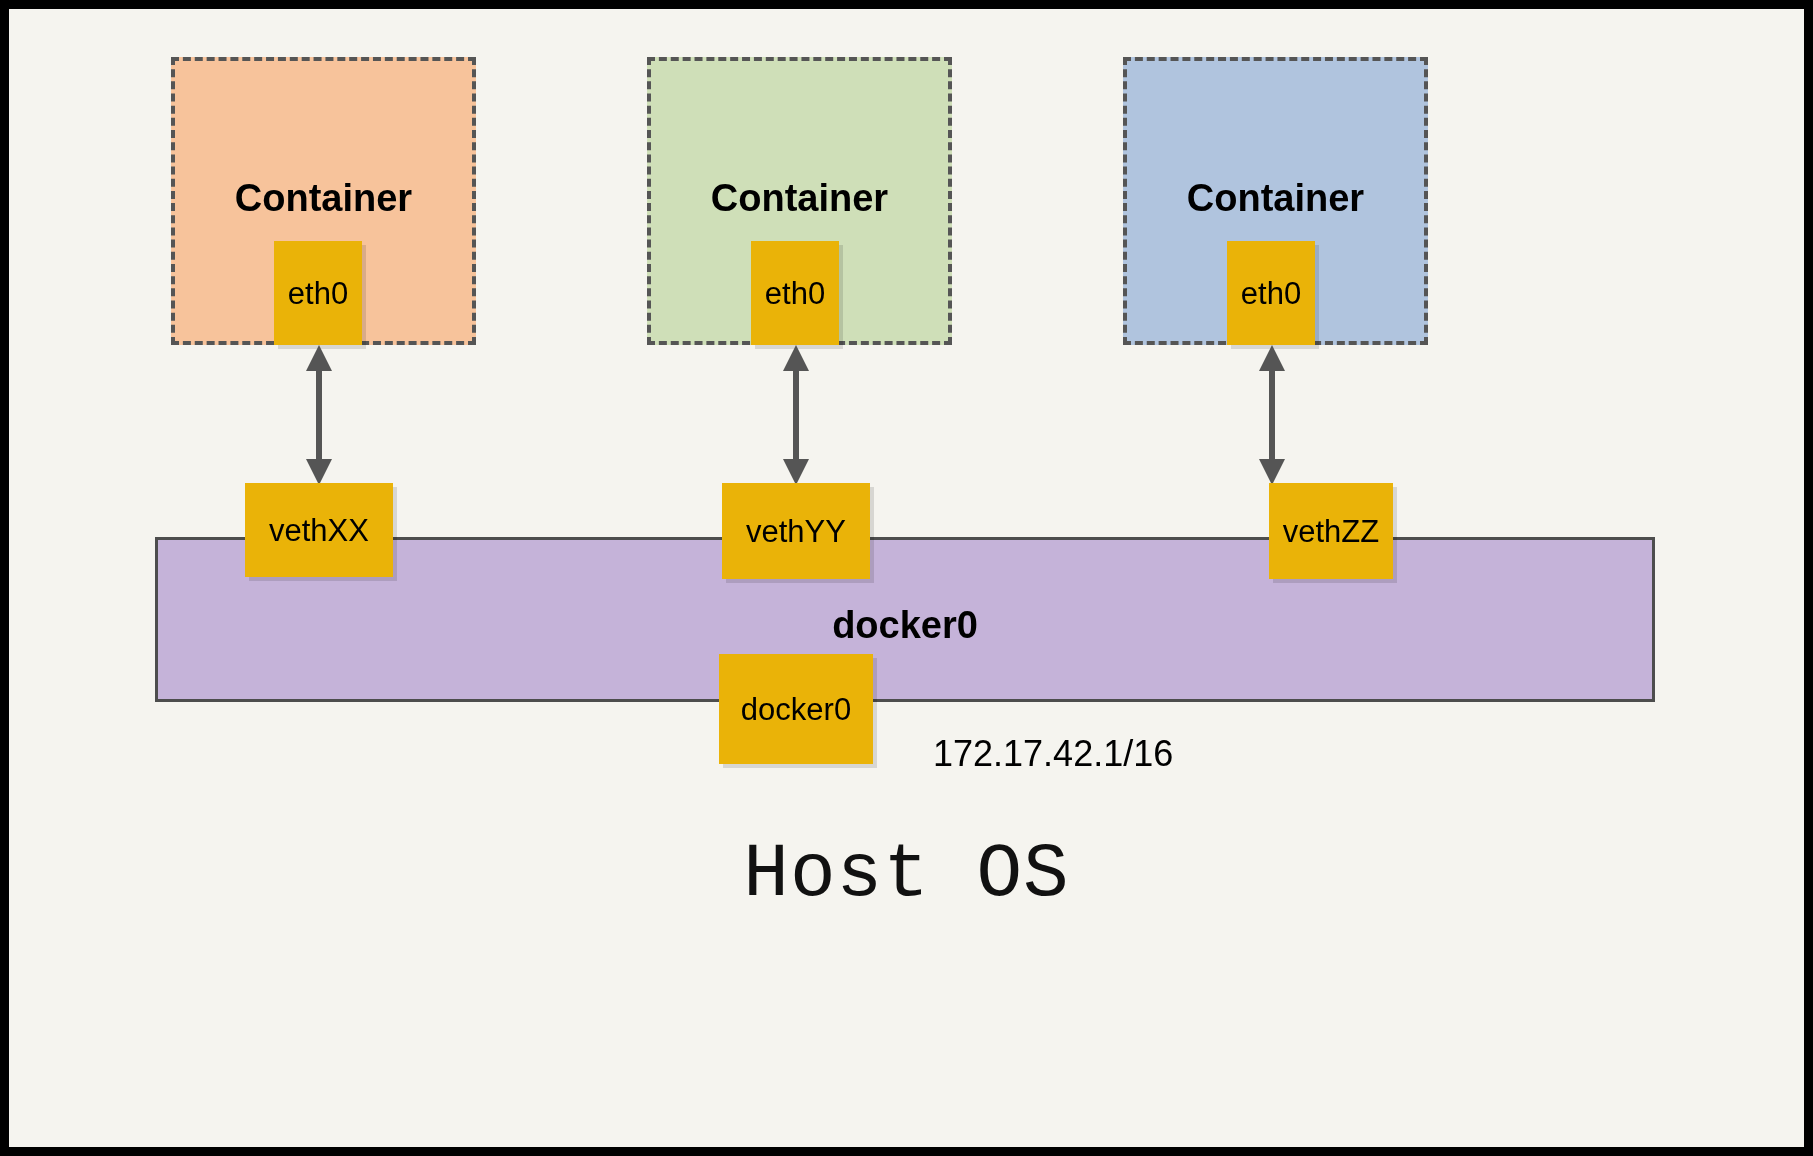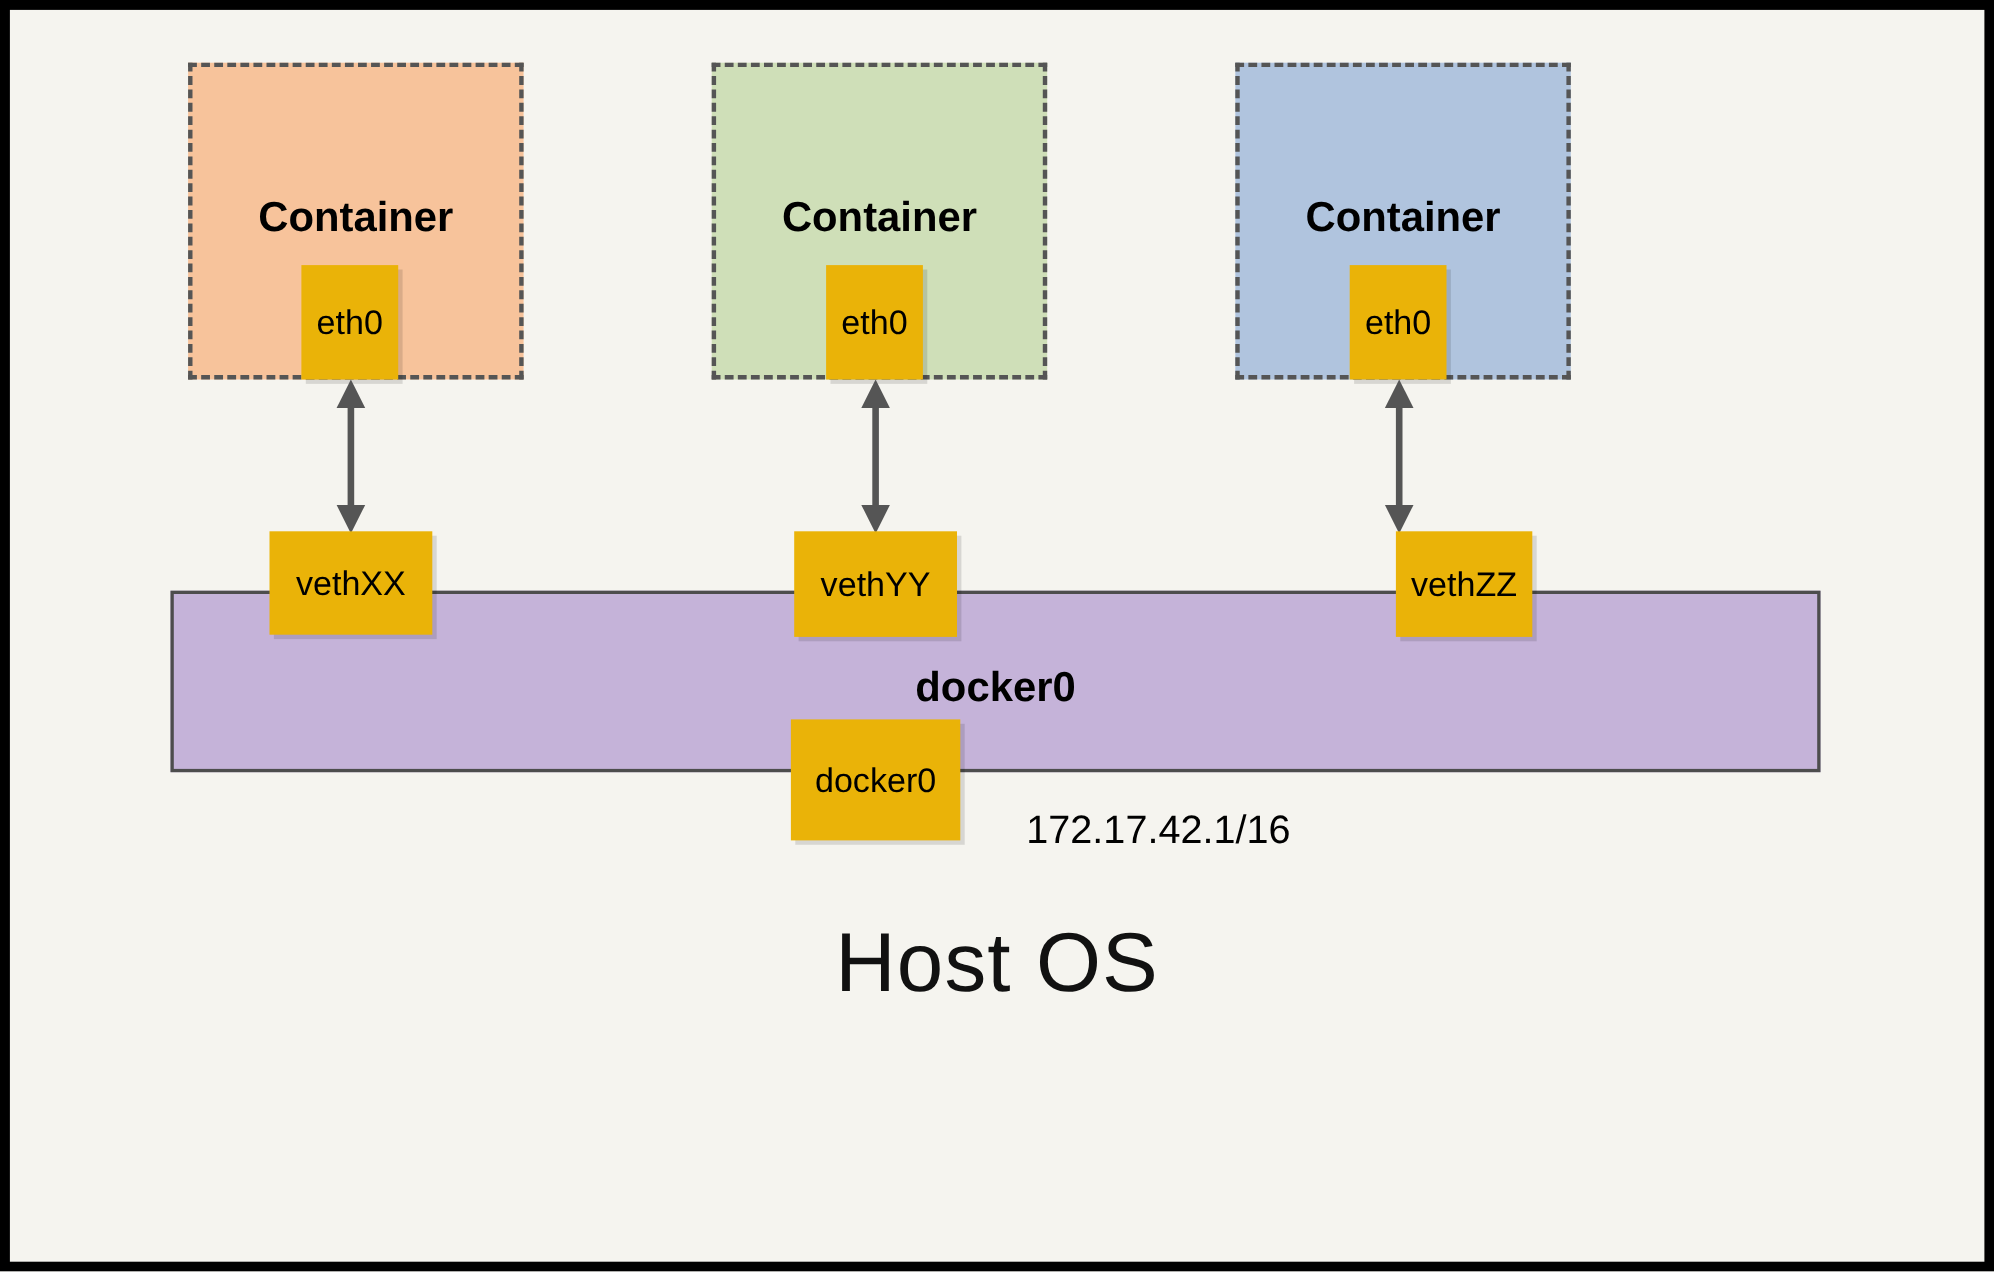--- a/index.html
+++ b/index.html
@@ -81,21 +81,21 @@
     color: #000000;
     white-space: nowrap;
   }
   #host-os-label {
     position: absolute;
     left: 0;
     right: 0;
     text-align: center;
     font-size: 76px;
     color: #111111;
-    font-family: Liberation Sans, sans-serif;
+    font-family: Liberation Mono, monospace;
     font-weight: 400;
     letter-spacing: 1px;
   }
 </style>
 </head>
 <body>
 
 <div id="canvas">
 
   <div class="container-box" style="left:162px; top:48px; width:305px; height:288px; background:#f7c39b;">

